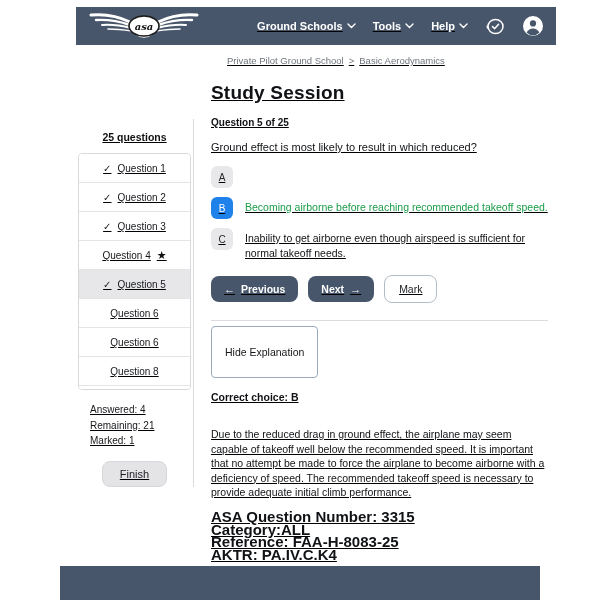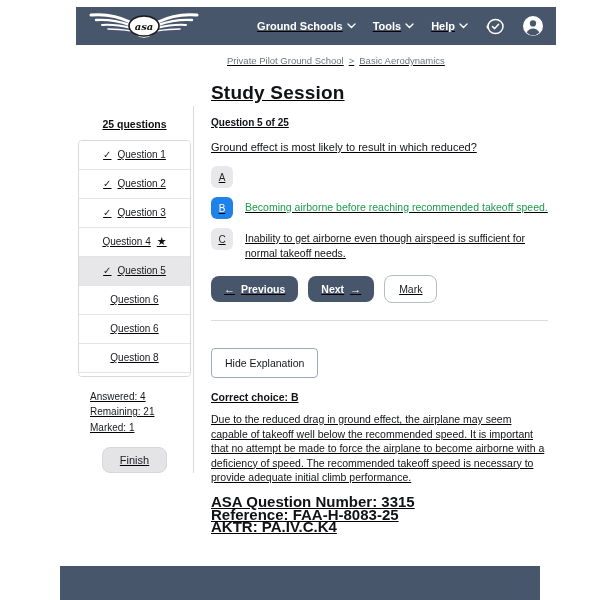--- a/index.html
+++ b/index.html
@@ -67,25 +67,25 @@
   }
   .btn-outline {
     background: #fff; color: #1a1c20; border: 1px solid #b4bdc6; border-radius: 8px;
     padding: 7px 14px; font-size: 10.5px; font-family: inherit; cursor: pointer;
   }
   .arrow { font-size: 11px; }
 
   .main-divider { border: none; border-top: 1px solid #dcdce0; margin-top: 17px; }
 
   .hide-expl-btn {
-    margin-top: 27px; background: #fff; border: 1px solid #9aaaba; border-radius: 4px;
-    padding: 8px 13px; font-size: 10.5px; color: #14161a; font-family: inherit; cursor: pointer;
+    margin-top: 5px; background: #fff; border: 1px solid #9aaaba; border-radius: 4px;
+    padding: 19px 13px; font-size: 10.5px; color: #14161a; font-family: inherit; cursor: pointer;
   }
   .correct-choice { margin-top: 13px; font-size: 10.5px; font-weight: 700; color: #101215; }
-  .expl-body { margin-top: 9px; font-size: 10.5px; line-height: 14.6px; color: #101215; max-width: 352px; }
+  .expl-body { margin-top: 24px; font-size: 10.5px; line-height: 14.6px; color: #101215; max-width: 352px; }
   .expl-meta { margin-top: 11px; font-size: 15px; font-weight: 700; color: #101215; line-height: 12.6px; }
 
   
   .footer { position: absolute; left: 60px; top: 566px; width: 480px; height: 34px; background: #47566a; }
 </style>
 </head>
 <body>
 
 <div class="page">
   <div class="app">
@@ -226,20 +226,21 @@
         </div>
 
         <hr class="main-divider">
 
         <button class="hide-expl-btn">Hide Explanation</button>
 
         <div class="correct-choice">Correct choice: B</div>
         <div class="expl-body">Due to the reduced drag in ground effect, the airplane may seem capable of takeoff well below the recommended speed. It is important that no attempt be made to force the airplane to become airborne with a deficiency of speed. The recommended takeoff speed is necessary to provide adequate initial climb performance.</div>
         <div class="expl-meta">
           <div>ASA Question Number: 3315</div>
+          <div>Category:ALL</div>
           <div>Reference: FAA-H-8083-25</div>
           <div>AKTR: PA.IV.C.K4</div>
         </div>
       </div>
     </div>
   </div>
 
   <div class="footer"></div>
 </div>
 

